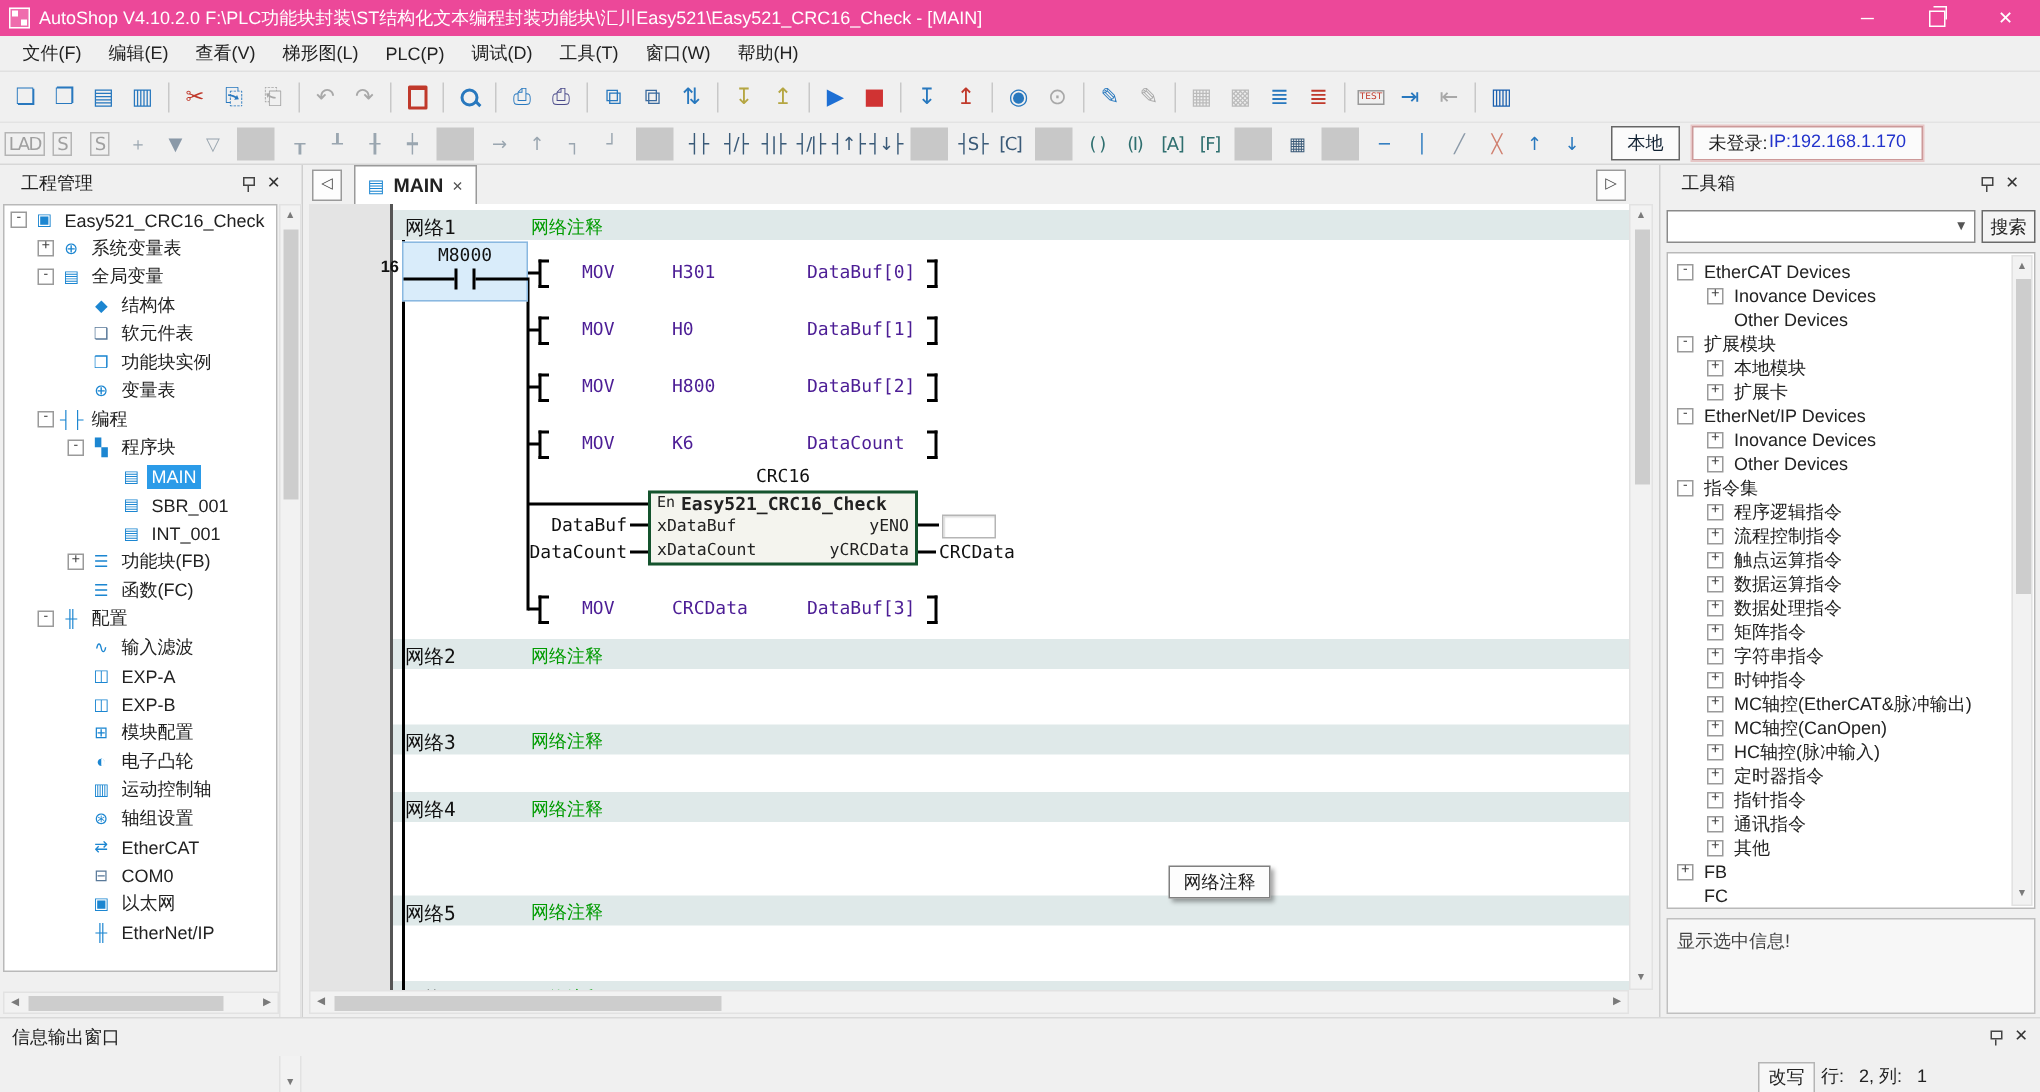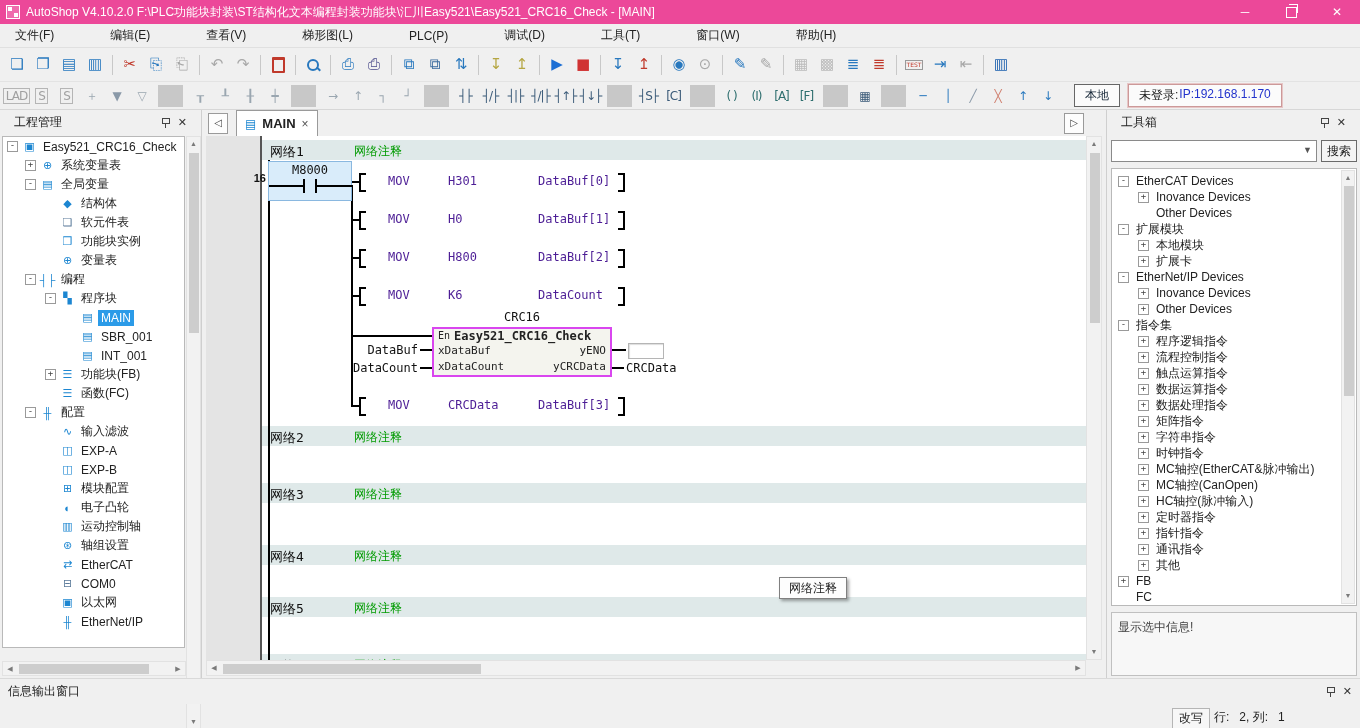--- a/index.html
+++ b/index.html
@@ -7,21 +7,21 @@
   
   #titlebar{position:absolute;left:0;top:0;width:1360px;height:24px;background:#ec4899;color:#fff;display:flex;align-items:center;}
   #applogo{width:14px;height:14px;margin:0 6px 0 6px;background:#fff3;border:1px solid #fff;display:inline-block;box-sizing:border-box;
     background-image:linear-gradient(#fff 0 0),linear-gradient(#fff 0 0);background-size:4px 4px,4px 4px;background-position:1px 1px,7px 7px;background-repeat:no-repeat;}
   #titletext{font-size:12px;white-space:nowrap;}
   .winbtns{position:absolute;right:0;top:0;height:24px;display:flex;}
   .winbtn{width:46px;height:24px;display:flex;align-items:center;justify-content:center;color:#fff;font-size:12px;}
   .resticon{display:inline-block;width:9px;height:9px;border:1px solid #fff;position:relative;}
   .resticon::before{content:"";position:absolute;left:2px;top:-4px;width:8px;height:8px;border:1px solid #fff;border-bottom:none;border-left:none;}
   
-  #menubar{position:absolute;left:0;top:24px;width:1360px;height:24px;background:#f0f0f0;border-bottom:1px solid #e0e0e0;display:flex;align-items:center;padding-left:6px;box-sizing:border-box;gap:38px;}
+  #menubar{position:absolute;left:0;top:24px;width:1360px;height:24px;background:#f0f0f0;border-bottom:1px solid #e0e0e0;display:flex;align-items:center;padding-left:6px;box-sizing:border-box;}
   .menuitem{padding:3px 9px;white-space:nowrap;}
   
   #tb1{position:absolute;left:0;top:48px;width:1360px;height:34px;display:flex;align-items:center;padding-left:4px;box-sizing:border-box;border-bottom:1px solid #e3e3e3;}
   #tb2{position:absolute;left:0;top:82px;width:1360px;height:28px;display:flex;align-items:center;padding-left:4px;box-sizing:border-box;border-bottom:1px solid #d7d7d7;}
   .tbtn{width:26px;height:24px;display:flex;align-items:center;justify-content:center;flex:0 0 auto;}
   #tb2 .tbtn{height:22px;width:25px;}
   .tbtn.tsep{width:1px;height:20px;background:#c8c8c8;margin:0 4px;}
   .tglyph{font-size:15px;line-height:1;font-family:"DejaVu Sans",sans-serif;}
   #tb2 .tglyph{font-size:12px;letter-spacing:-1px;}
   .tglyph.boxed{border:1px solid #b5b5b5;font-size:8px;padding:1px 2px;letter-spacing:0;}
@@ -64,36 +64,36 @@
   #tab-main{position:absolute;left:30px;top:0;height:25px;background:#fff;border:1px solid #9a9a9a;border-bottom:none;display:flex;align-items:center;padding:0 8px;gap:6px;}
   #tab-main .tabicon{color:#1c86d1;font-size:12px;}
   #tab-main .tablabel{font-weight:bold;font-size:13px;}
   #tab-main .tabclose{color:#555;font-size:12px;}
   #canvas{position:absolute;left:4px;top:26px;width:880px;height:524px;background:#fff;overflow:hidden;font-family:"DejaVu Sans Mono","Liberation Mono",monospace;}
   #gutter{position:absolute;left:0;top:0;width:56px;height:524px;background:#e4e4e4;border-right:2px solid #555;box-sizing:border-box;}
   #rownum{position:absolute;left:16px;top:36px;width:44px;text-align:right;font-weight:bold;font-size:11px;color:#111;font-family:Liberation Sans, sans-serif;}
   .nethdr{position:absolute;left:56px;right:0;height:20px;background:#dfe9e9;}
   .nethdr .nlabel{position:absolute;left:8px;top:3px;font-size:13px;color:#111;}
   .nethdr .ncomment{position:absolute;left:92px;top:3px;font-size:12px;color:#009b00;}
-  .n1{top:4px;} .n2{top:290px;} .n3{top:347px;} .n4{top:409px;} .n5{top:461px;} .n6{top:518px;}
+  .n1{top:4px;} .n2{top:290px;} .n3{top:347px;} .n4{top:392px;} .n5{top:461px;} .n6{top:518px;}
   .wire{position:absolute;background:#000;}
   #rail{left:62px;top:24px;width:2px;height:500px;}
   #branch{left:145px;top:49px;width:2px;height:222px;}
   #cellhl{position:absolute;left:62px;top:25px;width:84px;height:40px;background:#d9ecfa;border:1px solid #8ab8e0;box-sizing:border-box;}
   #contactlabel{position:absolute;left:62px;top:27px;width:84px;text-align:center;font-size:12px;color:#111;}
   .cbar{position:absolute;top:43px;width:2px;height:14px;background:#000;}
   .movrow{position:absolute;left:146px;width:290px;height:20px;font-size:12px;color:#4c1d95;padding-left:20px;}
   .movrow::before{content:"";position:absolute;left:0;top:9px;width:8px;height:2px;background:#000;}
   .mr1{top:36px;} .mr2{top:74px;} .mr3{top:112px;} .mr4{top:150px;} .mr5{top:260px;}
   .lbr,.rbr{position:absolute;top:1px;width:5px;height:15px;border-top:2px solid #000;border-bottom:2px solid #000;}
   .lbr{left:7px;border-left:2px solid #000;}
   .rbr{left:266px;border-right:2px solid #000;}
   .movrow .op{position:absolute;left:36px;top:2px;} .movrow .src{position:absolute;left:96px;top:2px;} .movrow .dst{position:absolute;left:186px;top:2px;}
   #fbcaption{position:absolute;left:226px;top:174px;width:180px;text-align:center;font-size:12px;color:#111;}
-  #fbbox{position:absolute;left:226px;top:191px;width:180px;height:50px;background:#f4f4ee;border:2px solid #d946ef;box-sizing:border-box;}
+  #fbbox{position:absolute;left:226px;top:191px;width:180px;height:50px;background:#f4f4ee;border:2px solid #14532d;box-sizing:border-box;}
   #fbbox .en{position:absolute;left:4px;top:1px;font-size:10px;}
   #fbbox .fbname{position:absolute;left:20px;top:0px;font-size:12px;font-weight:bold;}
   #fbbox .pin-l{position:absolute;left:4px;font-size:11px;}
   #fbbox .pin-r{position:absolute;right:4px;font-size:11px;text-align:right;}
   .py1{top:15px;} .py2{top:31px;}
   .argtext{position:absolute;font-size:12px;color:#111;text-align:right;}
   #enobox{position:absolute;left:422px;top:207px;width:34px;height:14px;background:#fff;border:1px solid #b5b5b5;box-shadow:inset 1px 1px 1px #ddd;}
   #crcout{position:absolute;left:420px;top:225px;font-size:12px;color:#111;}
   #tooltip{position:absolute;left:573px;top:441px;width:66px;height:20px;background:#fdfdfd;border:1px solid #808080;box-shadow:2px 2px 3px rgba(0,0,0,.35);font-size:12px;color:#222;text-align:center;line-height:20px;font-family:"Liberation Sans",sans-serif;}
   

